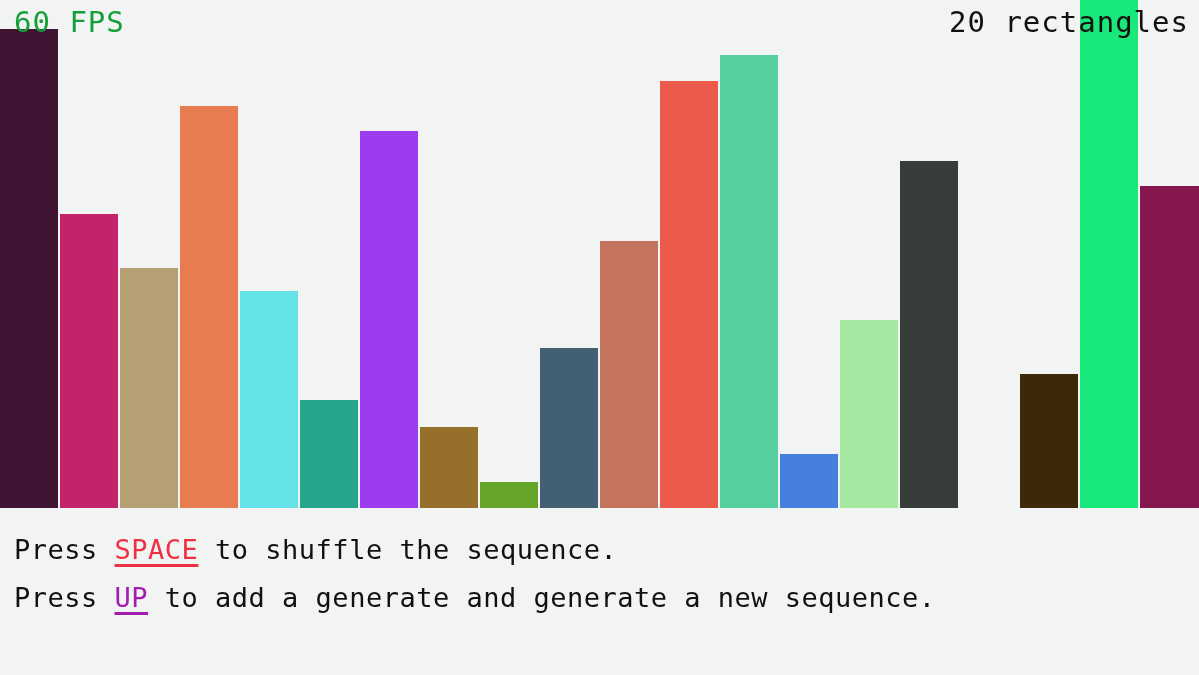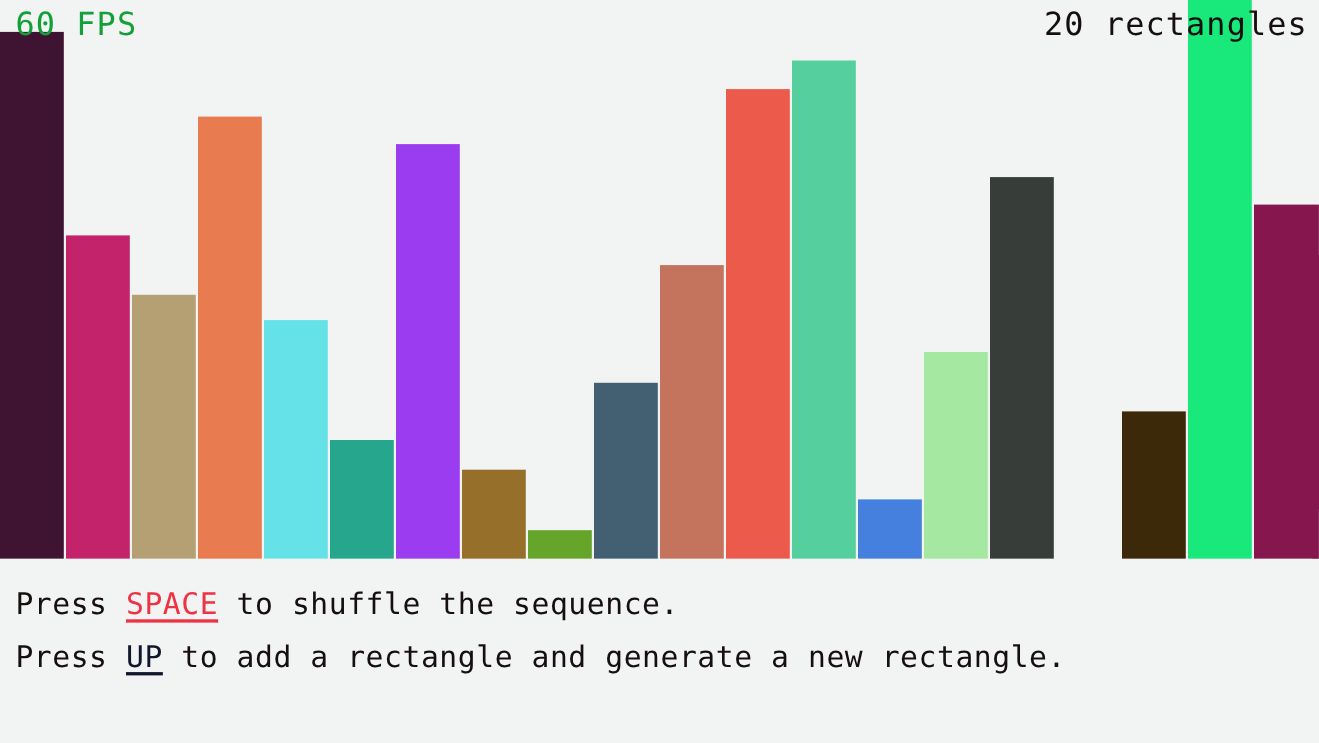--- a/index.html
+++ b/index.html
@@ -114,16 +114,16 @@
       <div class="bar" style="left: 1080px; width: 58px; height: 508px; background: rgb(25, 232, 122);"></div>
       <div class="bar" style="left: 1140px; width: 59px; height: 322px; background: rgb(133, 22, 78);"></div>
     </div>
 
   <div id="fps-counter" style="color: rgb(20, 160, 56);">60 FPS</div>
 
   <div id="rect-count" style="color: rgb(21, 16, 15); margin-left: 15px;">20 rectangles</div>
 
   <div id="instructions">
       <div class="instruction-line"><span>Press </span><span class="key" style="color: rgb(238, 50, 68);">SPACE</span><span> to shuffle the sequence.</span></div>
-      <div class="instruction-line"><span>Press </span><span class="key" style="color: #0f172a;">UP</span><span> to add a rectangle and generate a new rectangle.</span></div>
+      <div class="instruction-line"><span>Press </span><span class="key" style="color: #a21caf;">UP</span><span> to add a generate and generate a new sequence.</span></div>
     </div>
 
 </div>
 
 </body></html>

